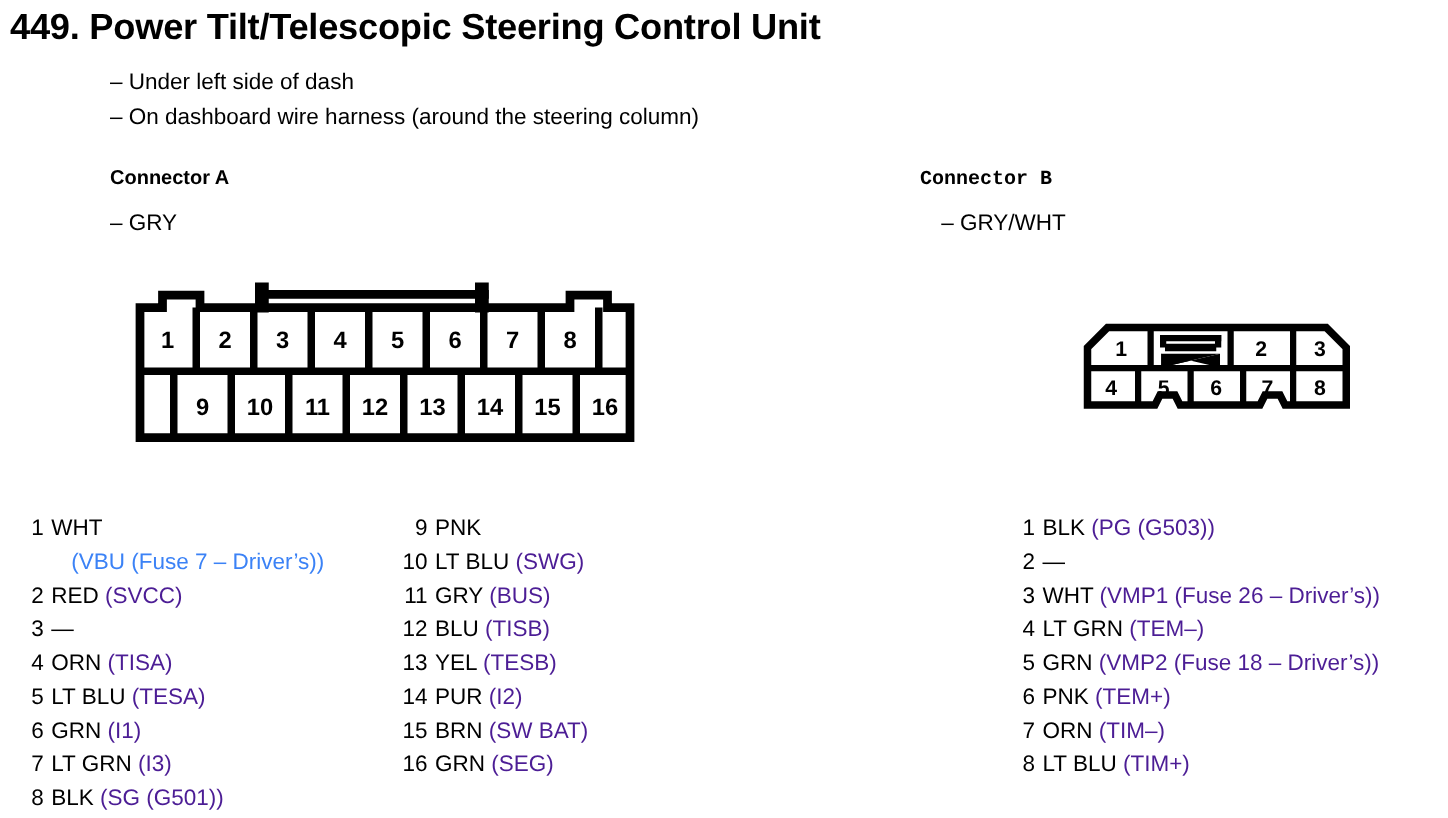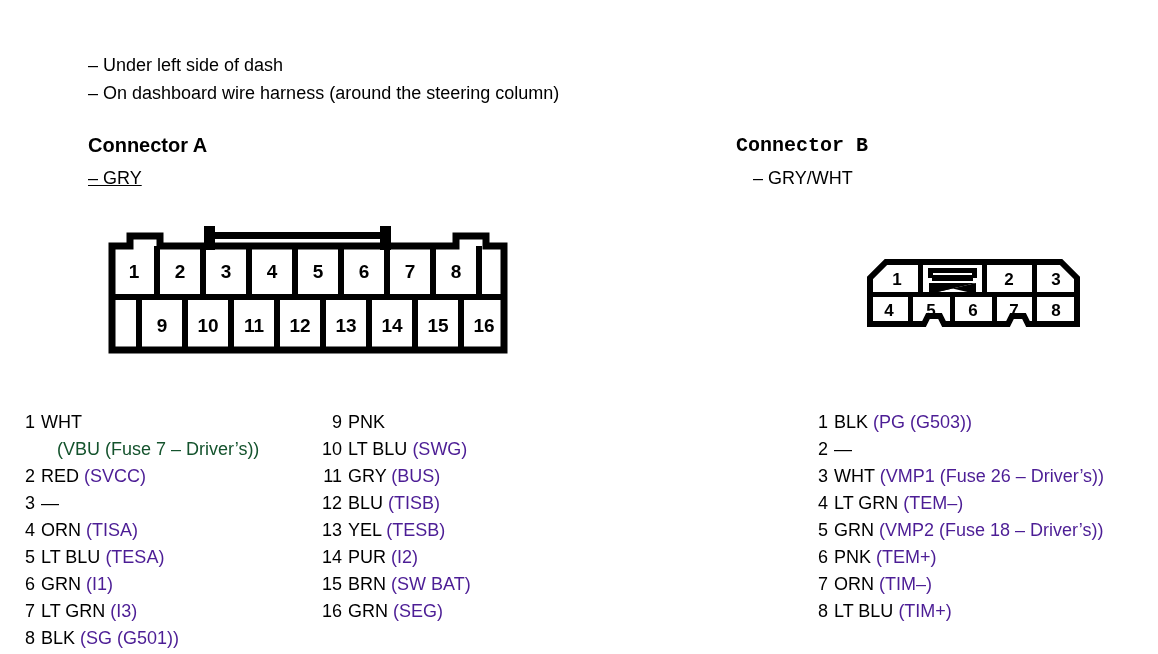--- a/index.html
+++ b/index.html
@@ -38,32 +38,32 @@
     left: 88px;
     font-size: 18px;
     white-space: nowrap;
   }
   #location-line-1 { top: 55px; }
   #location-line-2 { top: 83px; }
 
   
   .connector-heading {
     position: absolute;
-    font-size: 20px;
+    font-size: 16px;
     font-weight: bold;
     white-space: nowrap;
     text-align: right;
   }
   .connector-color {
     position: absolute;
     font-size: 18px;
     white-space: nowrap;
   }
   #connector-a-heading { left: 88px;  top: 134px; }
-  #connector-a-color   { left: 88px;  top: 168px; text-decoration: underline; }
+  #connector-a-color   { left: 88px;  top: 168px; }
   #connector-b-heading { left: 736px; top: 134px; font-family: Liberation Mono, monospace; }
   #connector-b-color   { left: 753px; top: 168px; text-align: right; }
 
   
   #connector-a-diagram {
     position: absolute;
     left: 108px;
     top: 220px;
   }
   #connector-b-diagram {
@@ -115,32 +115,33 @@
     flex: 1 1 auto;
   }
   .pin-wire {
     color: #000000;
   }
   .pin-signal {
     color: #4c1d95;
   }
   .pin-signal-wrap {
     display: block;
-    color: #14532d;
+    color: #3b82f6;
     padding-left: 16px;
   }
   .pin-dash {
     color: #000000;
   }
 </style>
 </head>
 <body>
 
 <div class="page">
 
+  <div id="page-title">449. Power Tilt/Telescopic Steering Control Unit</div>
 
   <div class="location-line" id="location-line-2">– On dashboard wire harness (around the steering column)</div>
   <div class="location-line" id="location-line-1">– Under left side of dash</div>
 
   <div class="connector-heading" id="connector-a-heading">Connector A</div>
   <div class="connector-color" id="connector-a-color">– GRY</div>
 
   <div class="connector-heading" id="connector-b-heading">Connector B</div>
   <div class="connector-color" id="connector-b-color">– GRY/WHT</div>
 

